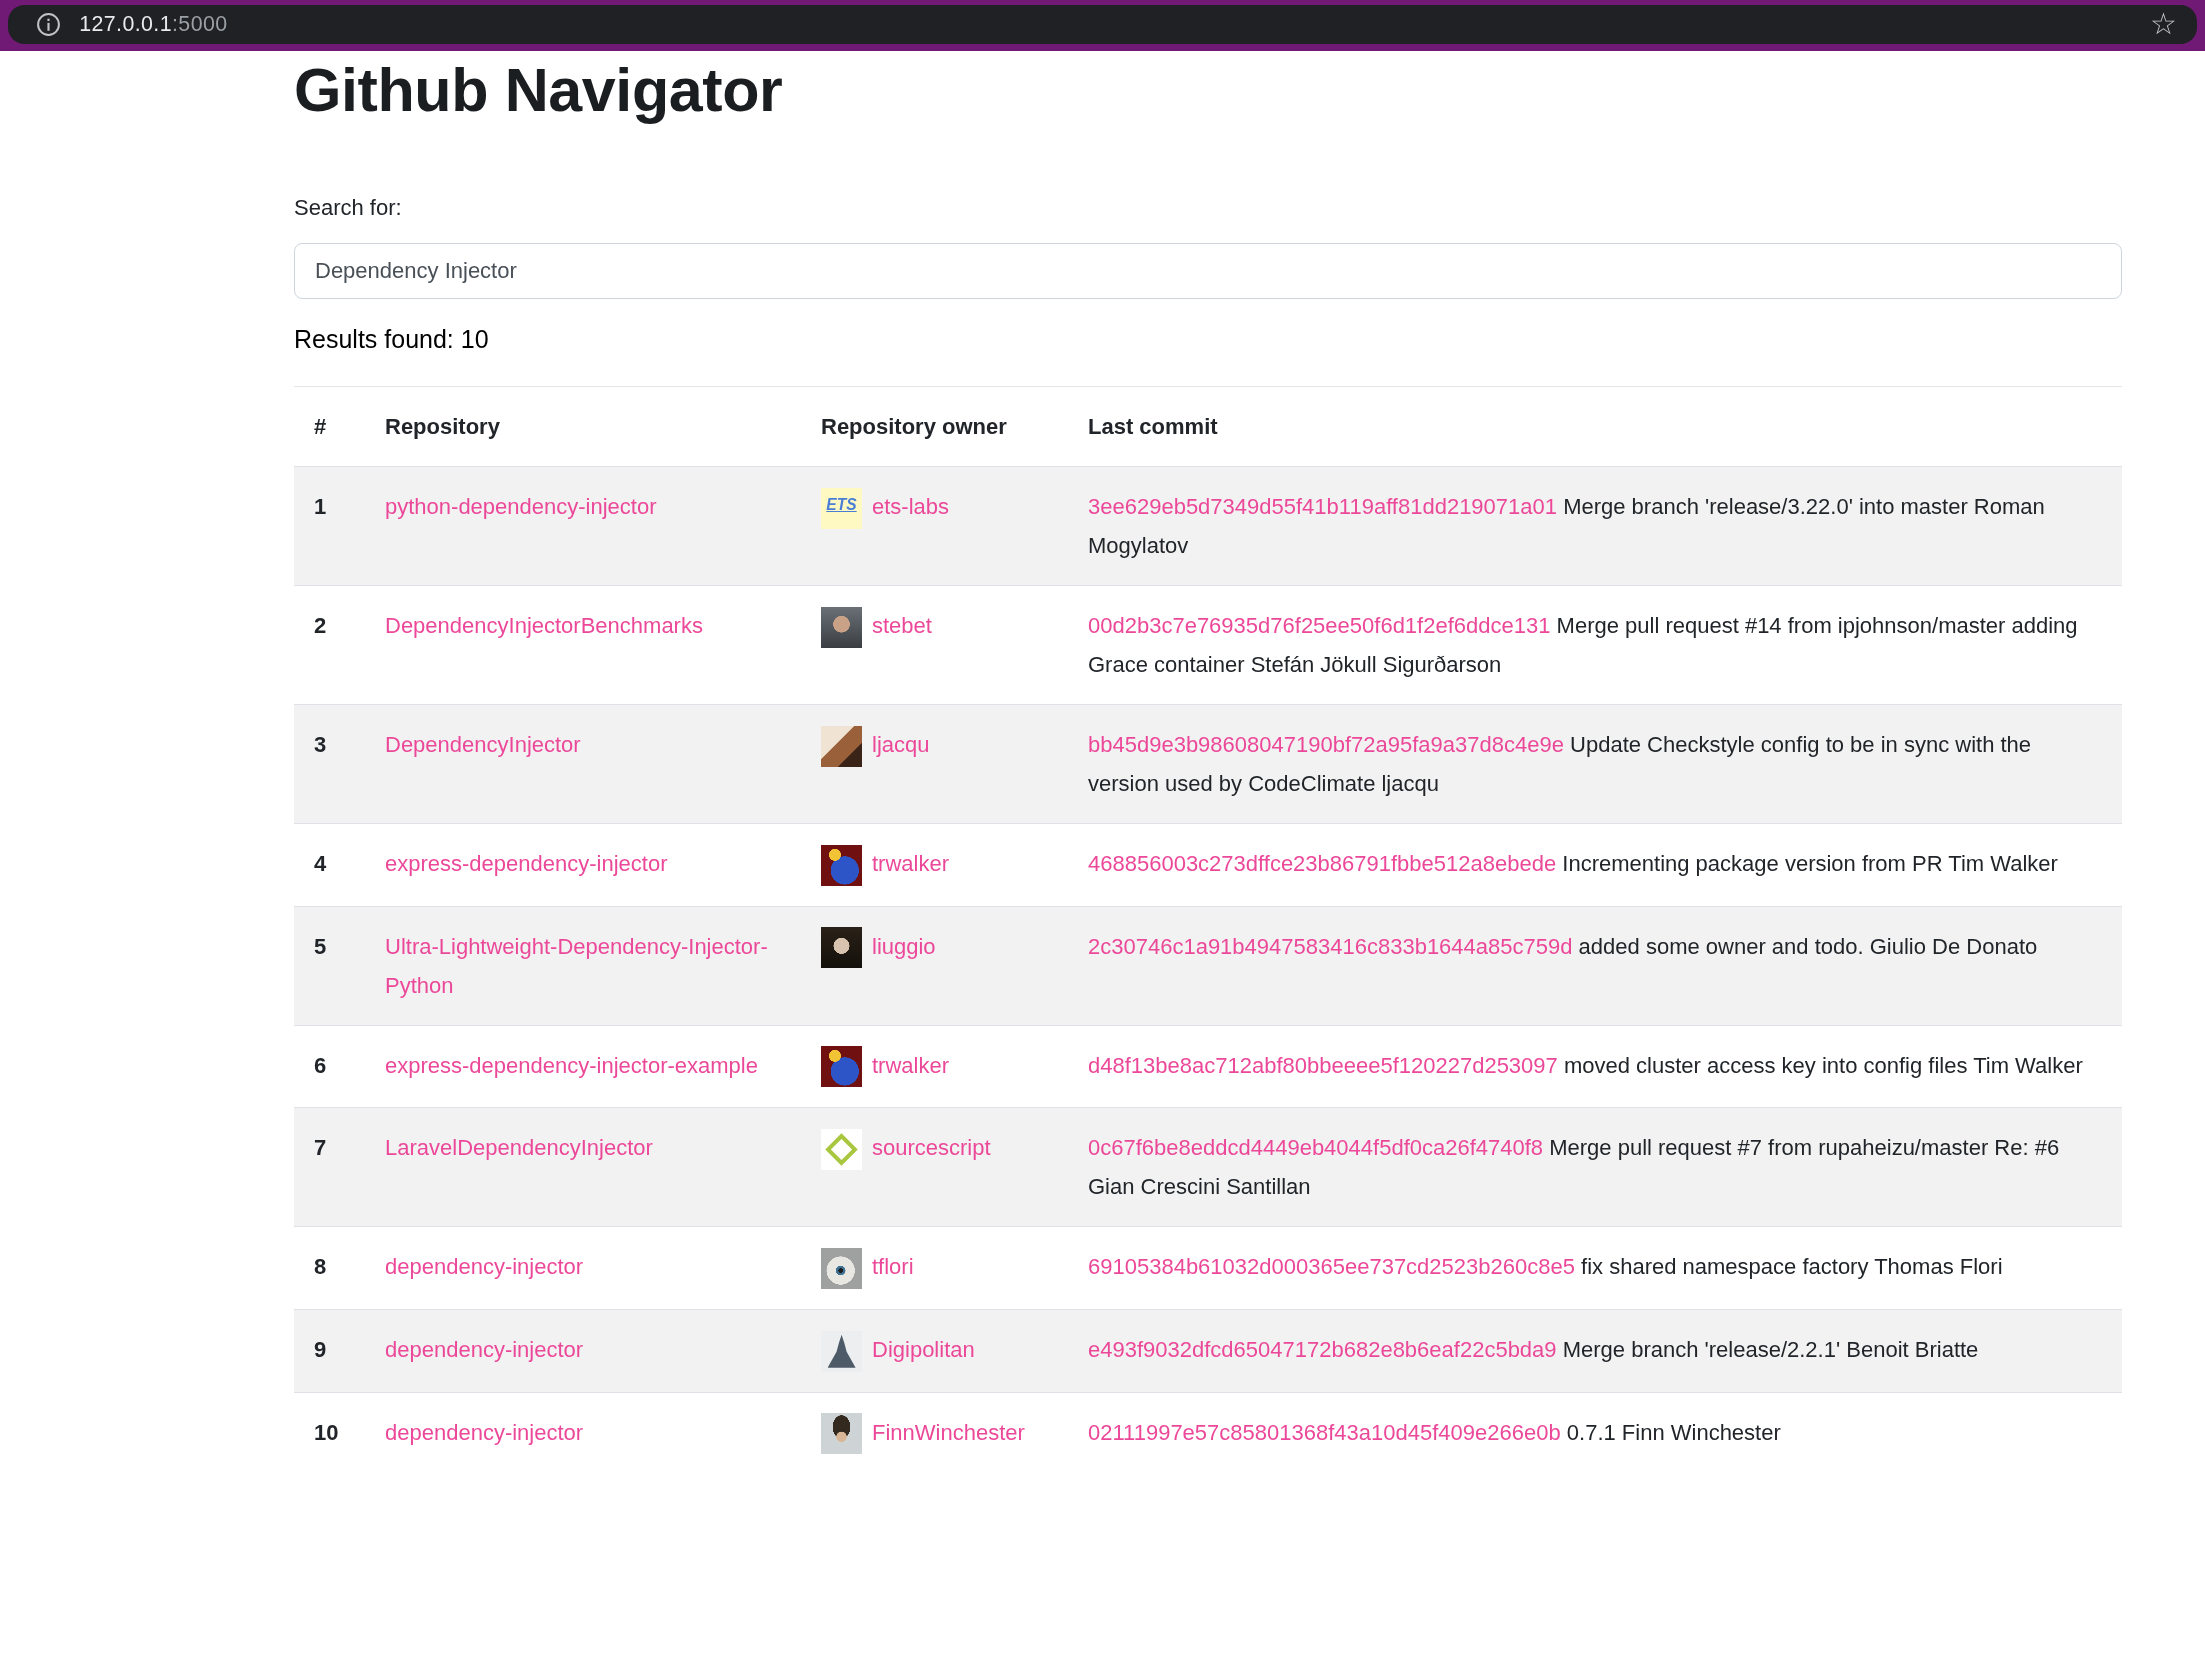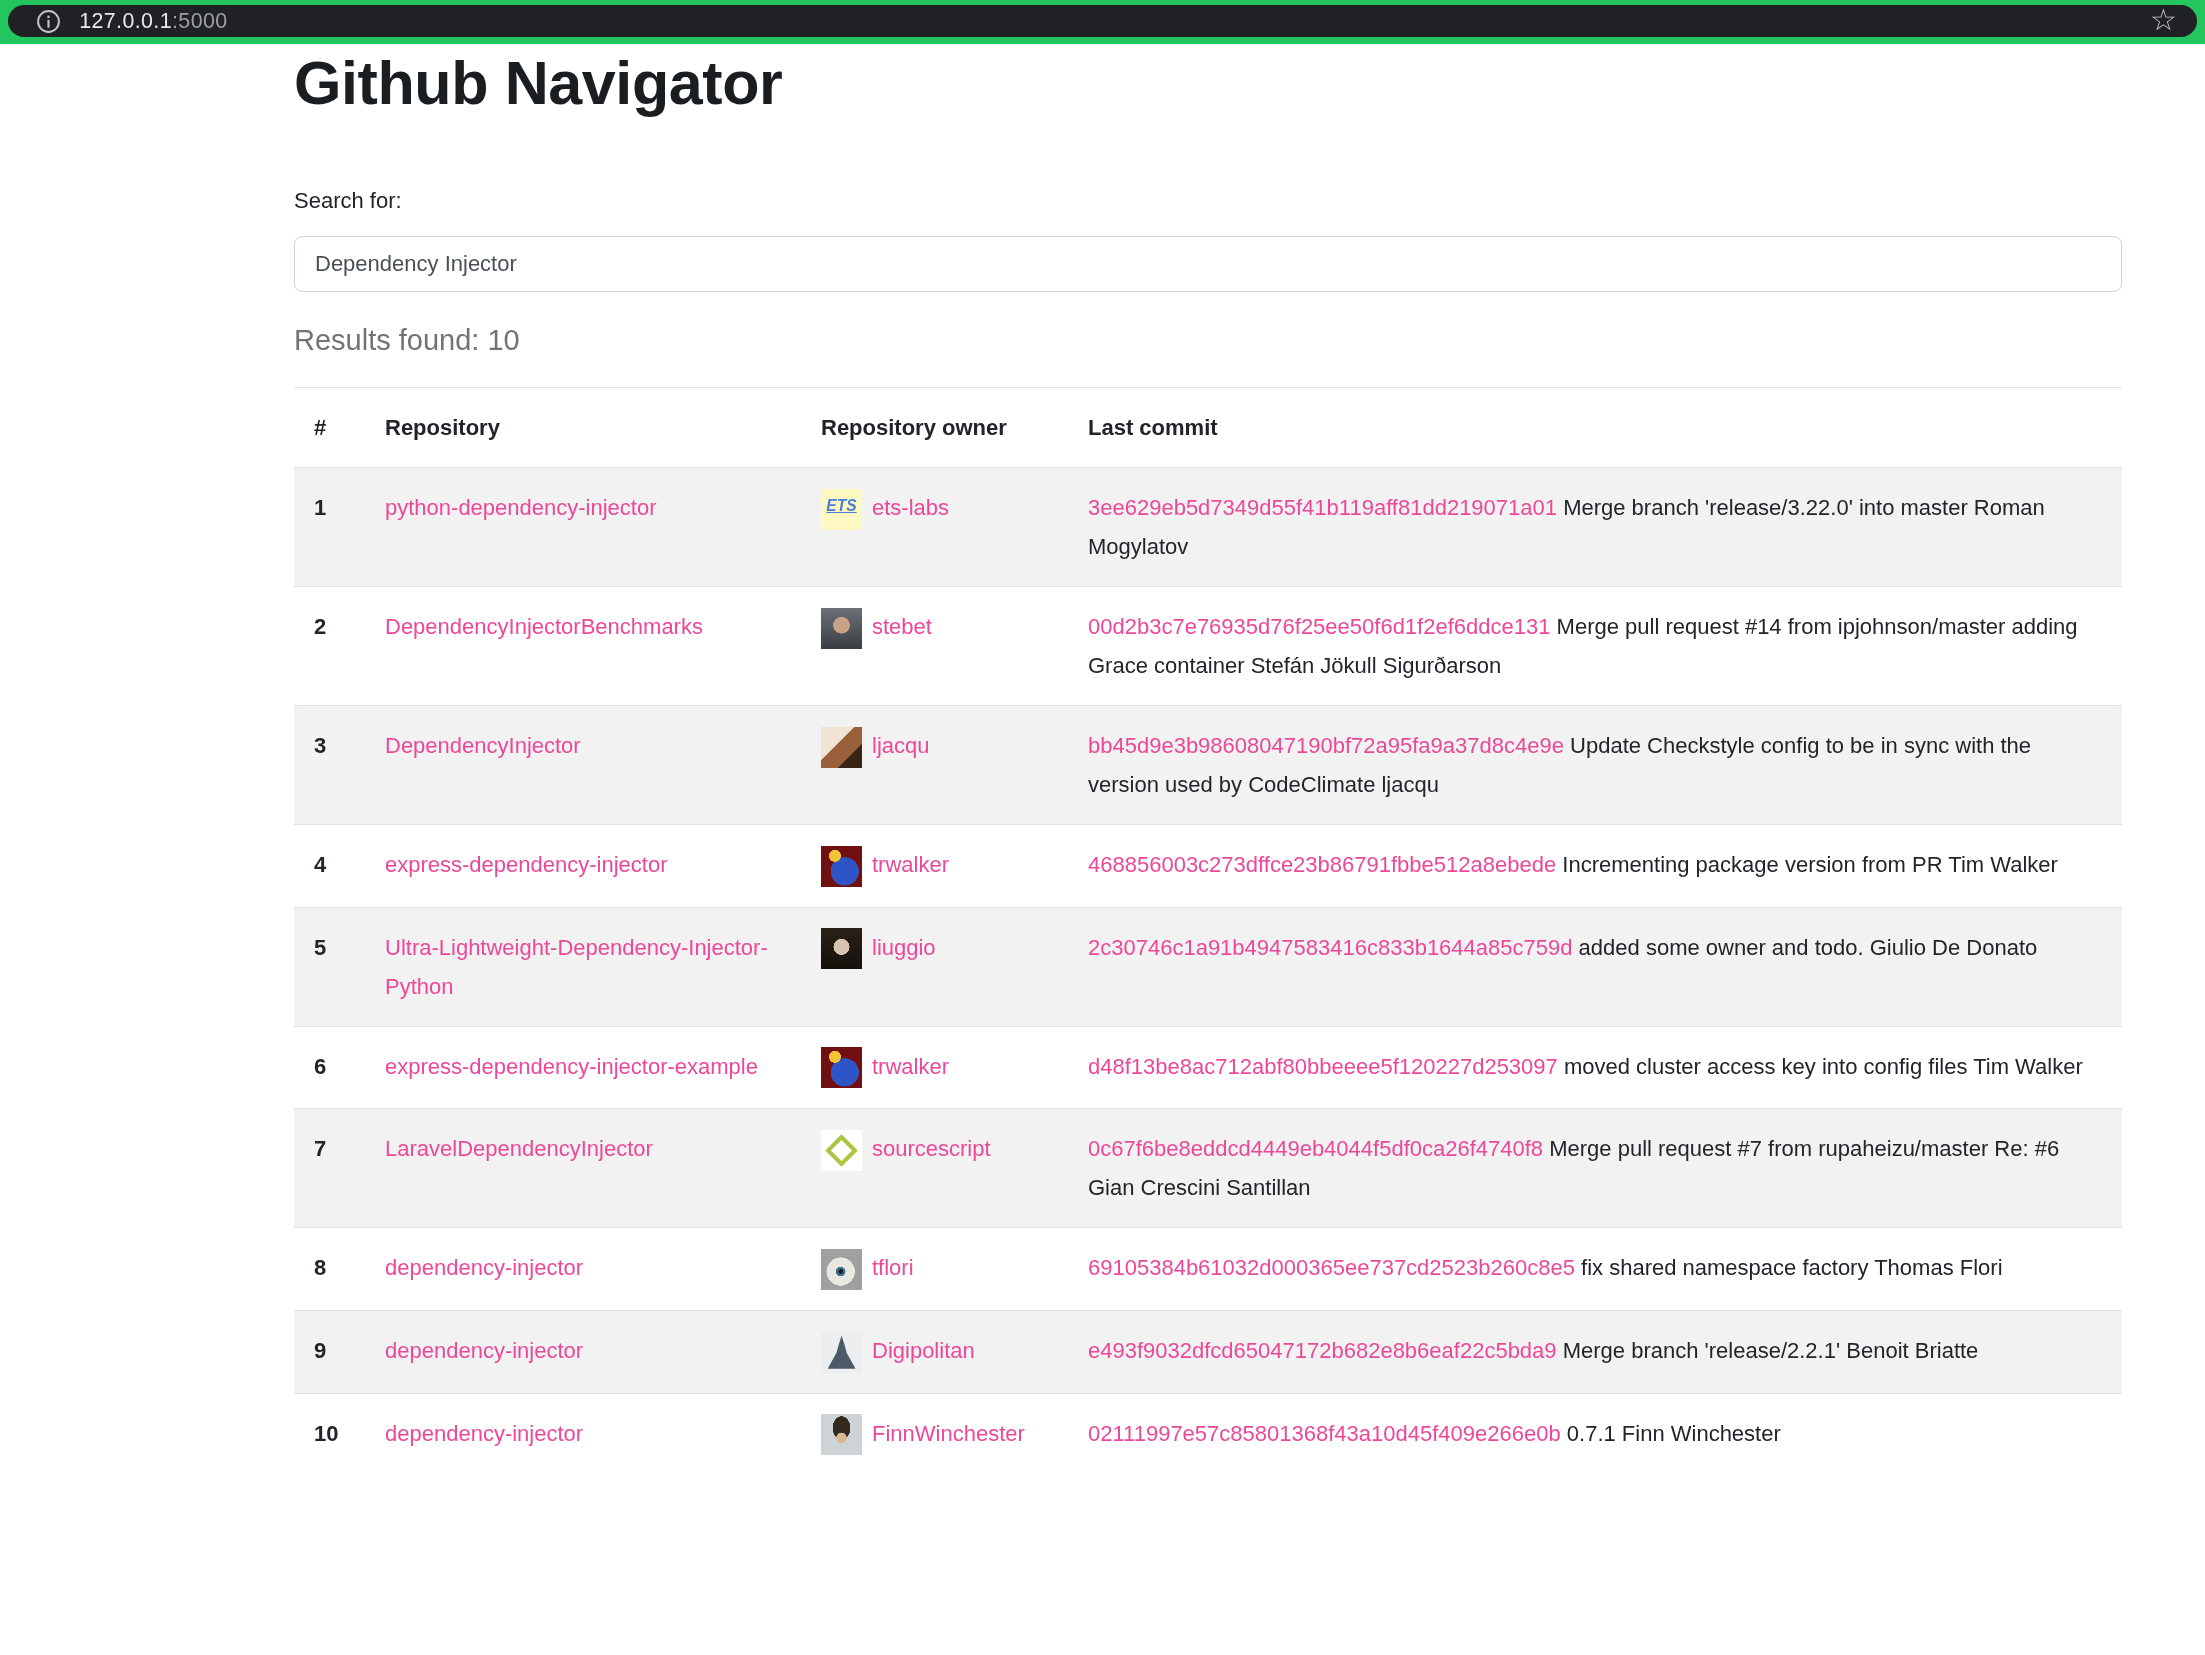--- a/index.html
+++ b/index.html
@@ -6,22 +6,22 @@
   html, body { width: 2205px; height: 1656px; overflow: hidden; }
   body {
     font-family: "Liberation Sans", "DejaVu Sans", sans-serif;
     background: #ffffff;
     color: #212529;
   }
 
   
   .topbar {
     position: relative;
-    width: 100%; height: 44px;
-    background: #22c55e;
+    width: 100%; height: 51px;
+    background: #701a75;
   }
   .url-pill {
     position: absolute; left: 8.2px; right: 8.2px; top: 5px; bottom: 6.6px;
     background: #1f2124;
     border-radius: 16.5px;
     display: flex; align-items: center;
   }
   .info-ic { margin-left: 28px; display: inline-flex; }
   .url-text { margin-left: 18px; font-size: 21.4px; color: #e8eaed; letter-spacing: 0.4px; }
   .url-text .port { color: #9aa0a6; }
@@ -58,21 +58,21 @@
     -webkit-appearance: none; appearance: none;
     outline: none;
   }
   .select-wrap::after {
     content: ''; position: absolute; right: 21.4px; top: 20px;
     width: 13px; height: 13px;
     border-right: 2.5px solid #343a40; border-bottom: 2.5px solid #343a40;
     transform: rotate(45deg);
     pointer-events: none;
   }
-  .results-summary { margin-top: 32px; font-size: 29px; line-height: 33px; color: #737373; }
+  .results-summary { margin-top: 24px; font-size: 25px; line-height: 33px; color: #000000; }
   hr.sep { border: none; border-top: 0.8px solid #e3e6e9; margin-top: 30px; }
 
   
   table.results { width: 100%; border-collapse: collapse; table-layout: fixed; }
   col.c-num { width: 71px; }
   col.c-repo { width: 436px; }
   col.c-owner { width: 267px; }
   thead th {
     text-align: left; font-size: 22px; line-height: 39px; font-weight: 700;
     padding: 20px; border-bottom: 1.6px solid #dee2e6; color: #212529;

